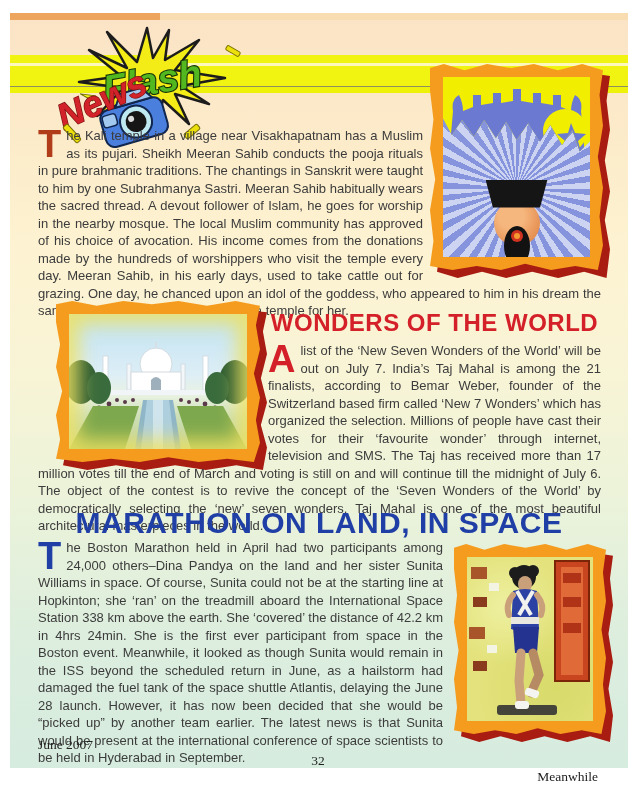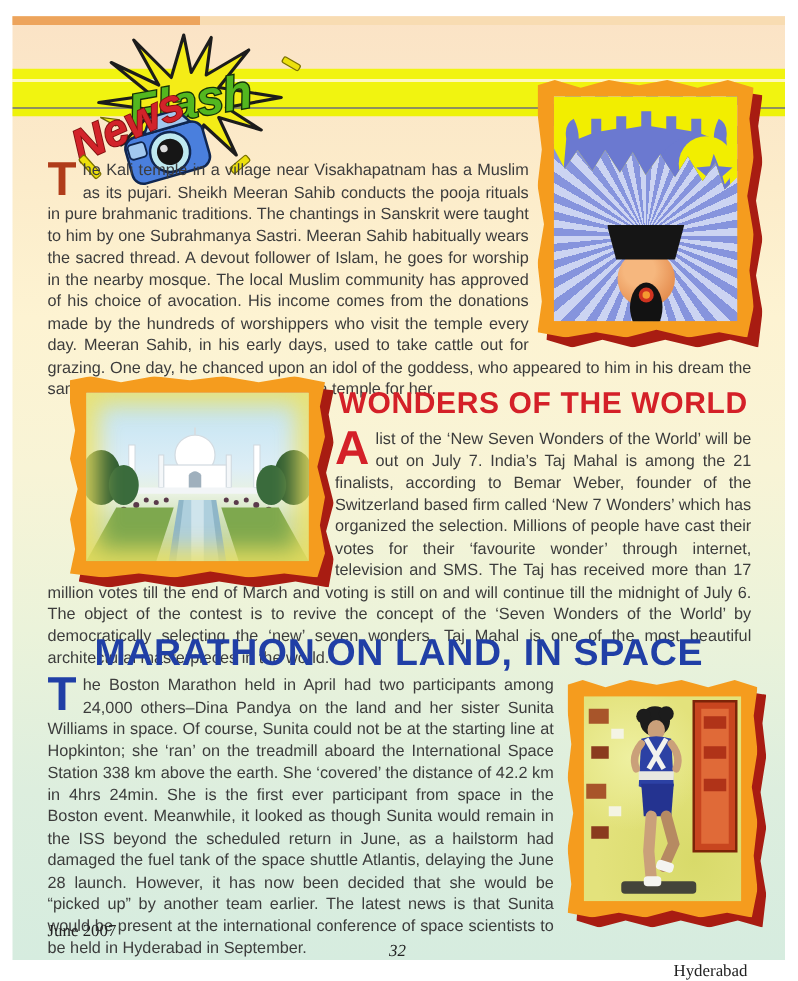--- a/index.html
+++ b/index.html
@@ -65,21 +65,21 @@
   
   .iss-art{position:absolute;inset:0;background:
      radial-gradient(circle at 30% 30%,#eef0a0 0%,rgba(0,0,0,0) 40%),
      radial-gradient(circle at 70% 80%,#d8da6a 0%,rgba(0,0,0,0) 50%),
      #e3e27c;}
   .iss-art svg{position:absolute;left:0;top:0;}
   
   .footer{position:absolute;left:28px;right:30px;top:724px;display:flex;
           font-family:"Liberation Serif",serif;font-size:13.5px;color:#222;flex-direction:column;}
   .footer .fl{flex:1;text-align:left;}
-  .footer .fc{flex:1;text-align:center;font-style:italic;}
+  .footer .fc{flex:1;text-align:center;}
   .footer .fr{flex:1;text-align:right;}
 </style>
 </head>
 <body>
 
 <div class="stage">
   <div class="page">
 
     <div class="topstrip">
       <div class="topstrip-left"></div>
@@ -243,17 +243,17 @@
 
     <div class="art art-3">
       <div class="spacer-r3"></div>
       <span class="dropcap" style="color: rgb(32, 63, 166);">T</span>
       <p>he Boston Marathon held in April had two participants among 24,000 others–Dina Pandya on the land and her sister Sunita Williams in space. Of course, Sunita could not be at the starting line at Hopkinton; she ‘ran’ on the treadmill aboard the International Space Station 338 km above the earth. She ‘covered’ the distance of 42.2 km in 4hrs 24min. She is the first ever participant from space in the Boston event. Meanwhile, it looked as though Sunita would remain in the ISS beyond the scheduled return in June, as a hailstorm had damaged the fuel tank of the space shuttle Atlantis, delaying the June 28 launch. However, it has now been decided that she would be “picked up” by another team earlier. The latest news is that Sunita would be present at the international conference of space scientists to be held in Hyderabad in September.</p>
     </div>
 
     <div class="footer">
       <span class="fl">June 2007</span>
       <span class="fc">32</span>
-      <span class="fr">Hyderabad</span>
+      <span class="fr">Meanwhile</span>
     </div>
 
   </div>
 </div>
 
 </body></html>

